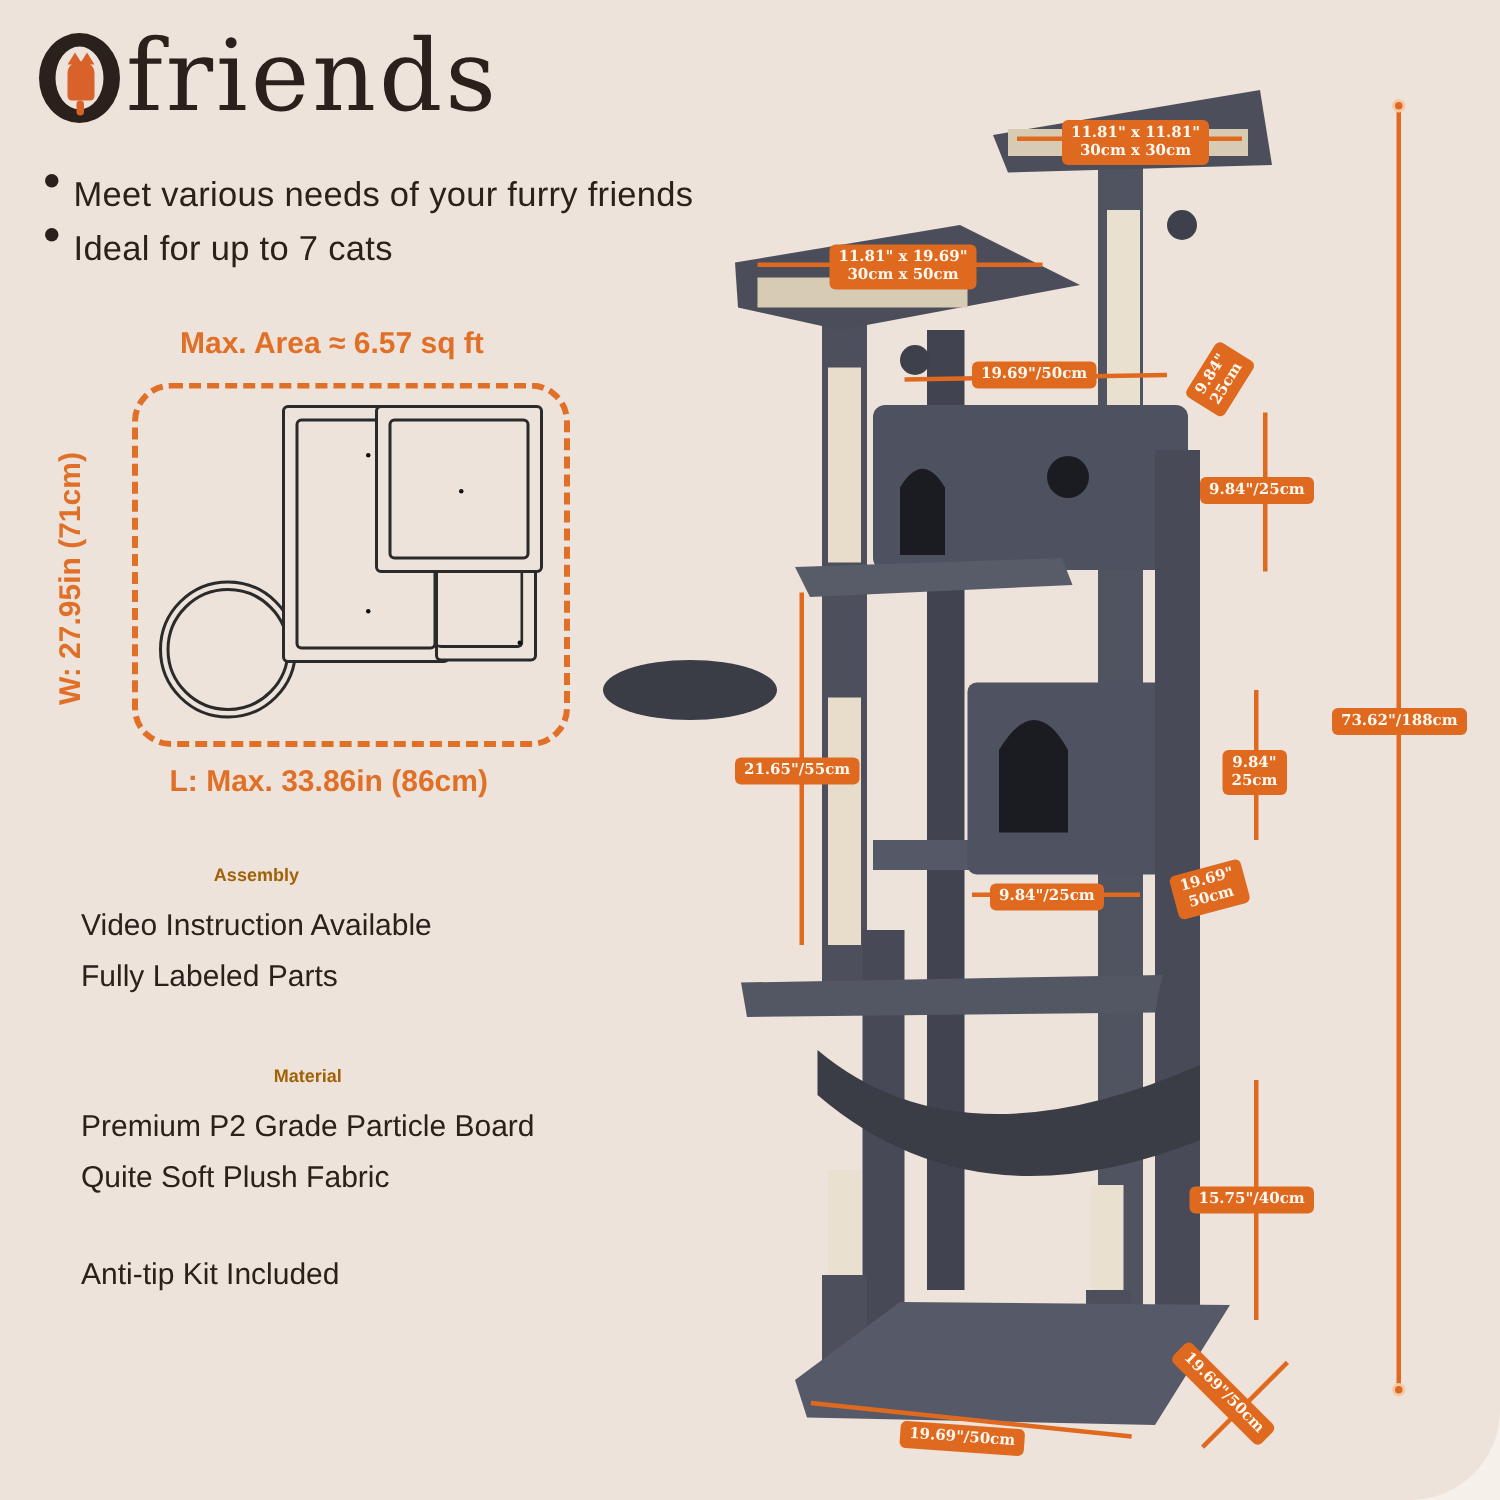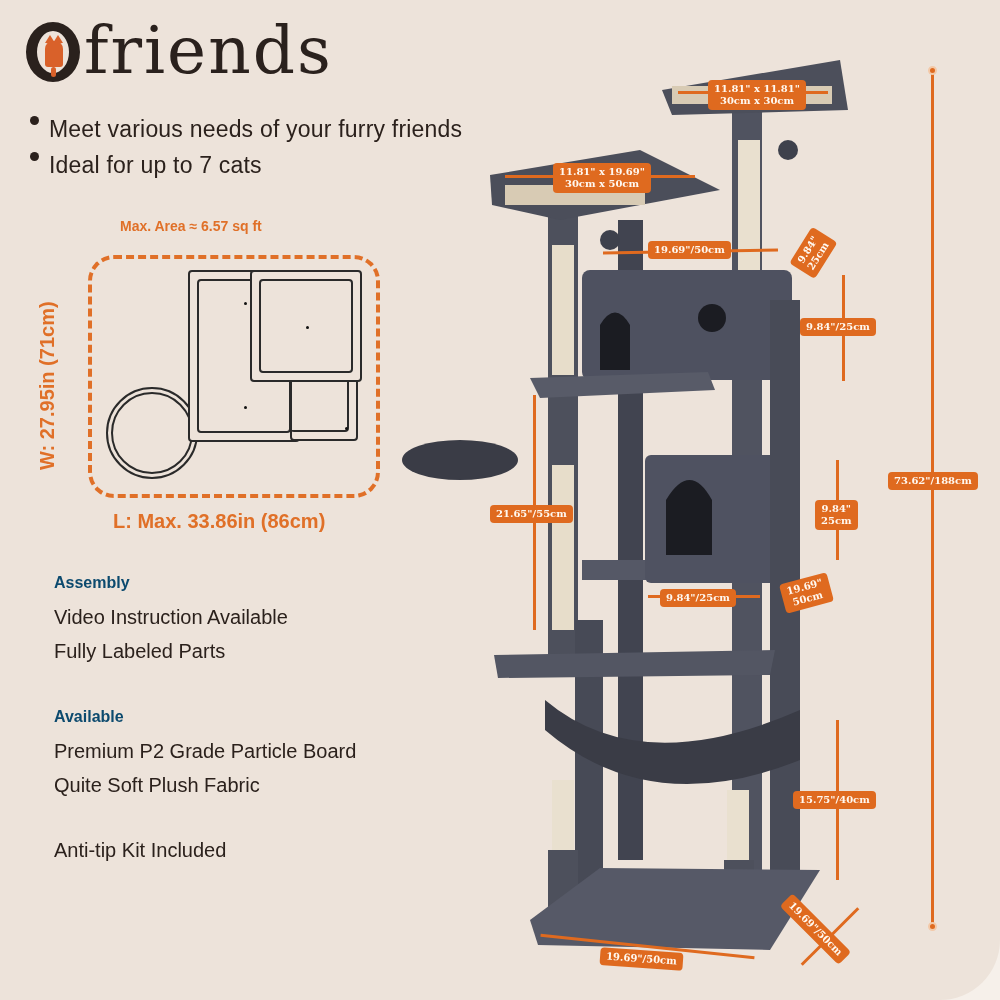--- a/index.html
+++ b/index.html
@@ -13,31 +13,31 @@
     font-family: "DejaVu Serif", serif; font-size: 66px; letter-spacing: 2px; color: #2a211d; line-height: 1; }
   .logo .o { position: relative; display: inline-block; width: 54px; height: 60px; border: 9px solid #2a211d;
     border-radius: 50%; margin-right: 4px; margin-bottom: 2px; border-left-width: 11px; border-right-width: 11px; }
   .logo .cat { position: absolute; left: 8px; top: 10px; width: 18px; height: 26px; background: #d9612a; border-radius: 8px 8px 3px 3px; }
   .logo .cat::before { content: ""; position: absolute; left: 0; top: -6px; width: 0; height: 0; border-left: 5px solid transparent; border-right: 5px solid transparent; border-bottom: 8px solid #d9612a; }
   .logo .cat::after { content: ""; position: absolute; right: 0; top: -6px; width: 0; height: 0; border-left: 5px solid transparent; border-right: 5px solid transparent; border-bottom: 8px solid #d9612a; }
   .logo .tail { position: absolute; left: 14px; top: 36px; width: 5px; height: 10px; background: #d9612a; border-radius: 3px; }
   .bullets { position: absolute; left: 30px; top: 116px; }
   .bullet { display: flex; font-size: 23px; height: 36px; letter-spacing: 0.2px; }
   .bullet .dot { width: 9px; height: 9px; border-radius: 50%; background: #2b211c; margin-right: 10px; }
-  .area-title { position: absolute; left: 120px; top: 218px; font-size: 14px; font-weight: bold; color: #e07028; }
+  .area-title { position: absolute; left: 120px; top: 218px; font-size: 20px; font-weight: bold; color: #e07028; }
   .area-box { position: absolute; left: 88px; top: 255px; width: 292px; height: 243px; border: 4px dashed #e07028; border-radius: 26px; }
   .area-w { position: absolute; left: 36px; top: 470px; transform: rotate(-90deg); transform-origin: left top; font-size: 20px; font-weight: bold; color: #e07028; white-space: nowrap; }
   .area-l { position: absolute; left: 113px; top: 510px; font-size: 20px; font-weight: bold; color: #e07028; }
   .plate { position: absolute; border: 2px solid #2a2a2a; border-radius: 4px; background: #ede3da; }
   .plate .inner { position: absolute; left: 7px; top: 7px; right: 7px; bottom: 7px; border: 2px solid #2a2a2a; border-radius: 4px; }
   .plate .pin { position: absolute; width: 3px; height: 3px; background: #111; border-radius: 50%; }
   .round { position: absolute; left: 106px; top: 387px; width: 92px; height: 92px; border: 2px solid #2a2a2a; border-radius: 50%; }
   .round::after { content: ""; position: absolute; left: 3px; top: 3px; right: 3px; bottom: 3px; border: 2px solid #2a2a2a; border-radius: 50%; }
   .section { position: absolute; left: 54px; }
-  .sec-title { font-size: 16px; font-weight: bold; color: #0c4a6e; height: 34px; line-height: 34px; }
+  .sec-title { font-size: 12px; font-weight: bold; color: #a16207; height: 34px; line-height: 34px; text-align: center; }
   .sec-line { font-size: 20px; color: #2b211c; height: 34px; line-height: 34px; }
   .tree { position: absolute; left: 0; top: 0; width: 1000px; height: 1000px; }
   .tag { position: absolute; background: #df6a1f; color: #fff8f0; font-family: "DejaVu Serif", serif; font-weight: bold;
     font-size: 10px; border-radius: 4px; text-align: center; line-height: 12px; padding: 3px 6px; white-space: nowrap; }
   .dim-line { position: absolute; background: #df6a1f; }
   .dim-dot { position: absolute; width: 9px; height: 9px; border-radius: 50%; background: #df6a1f; border: 2px solid #f3c9a8; }
 </style>
 </head>
 <body>
 
@@ -83,21 +83,21 @@
         <div class="pin" style="left:54px;top:54px"></div>
     </div>
   </div>
 
   <div class="section" style="top:566px;">
     <div class="sec-title">Assembly</div>
     <div class="sec-line">Video Instruction Available</div>
     <div class="sec-line">Fully Labeled Parts</div>
   </div>
   <div class="section" style="top:700px;">
-    <div class="sec-title">Available</div>
+    <div class="sec-title">Material</div>
     <div class="sec-line">Premium P2 Grade Particle Board</div>
     <div class="sec-line">Quite Soft Plush Fabric</div>
   </div>
   <div class="section" style="top:833px;">
     <div class="sec-line">Anti-tip Kit Included</div>
   </div>
 
   <svg class="tree" viewBox="0 0 1000 1000">
     <defs>
         <linearGradient id="fur" x1="0" x2="1">

